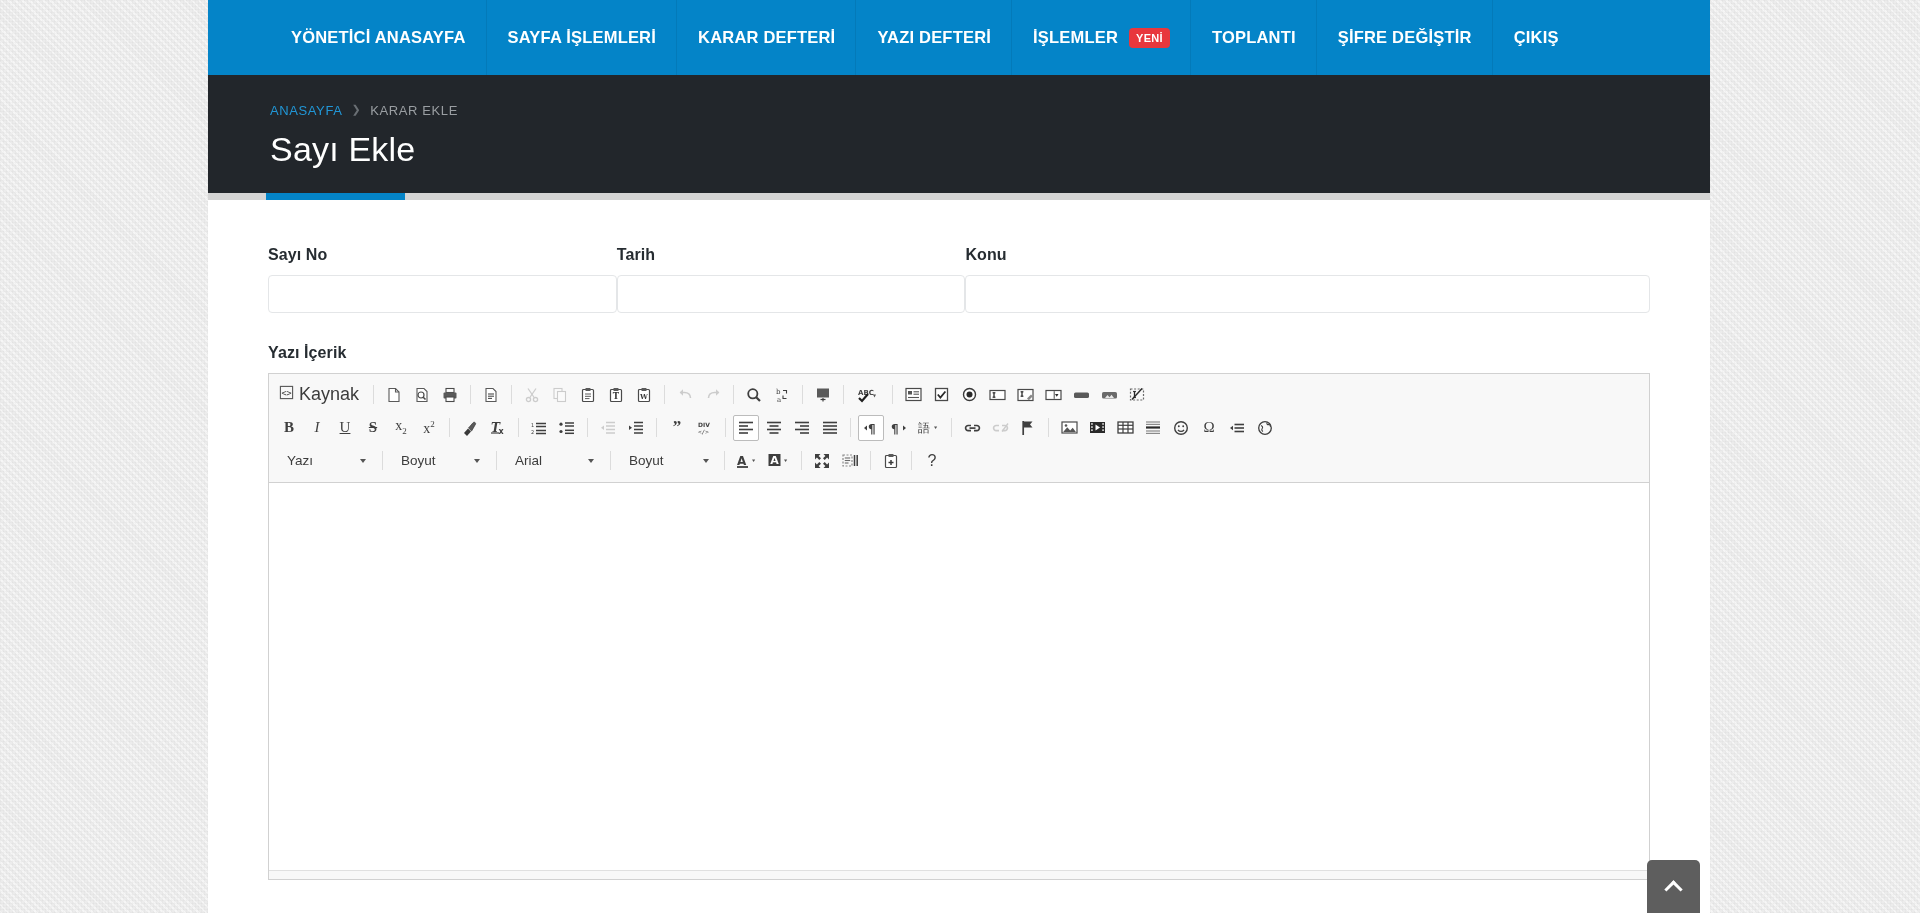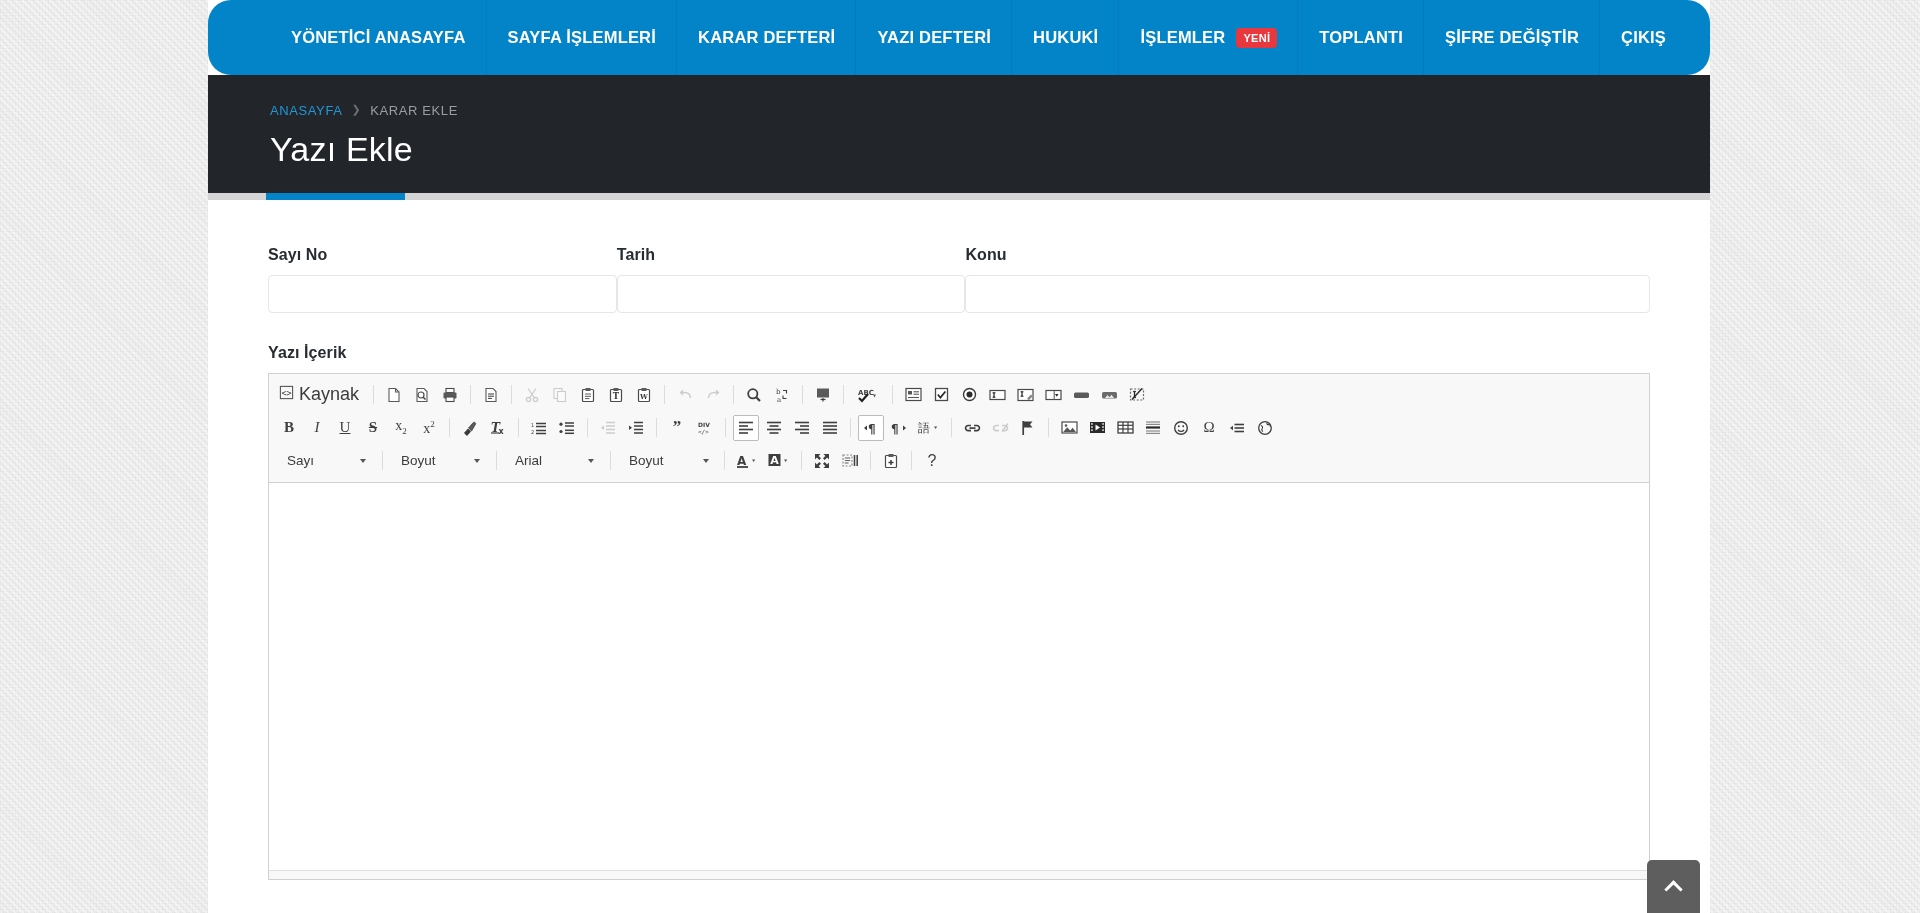--- a/index.html
+++ b/index.html
@@ -26,21 +26,20 @@
     background: #ffffff;
   }
 
   
   .navbar {
     height: 75px;
     background: #0484c8;
     display: flex;
     align-items: center;
     padding-left: 62px;
-    border-radius: 23px;
   }
   .nav-item {
     position: relative;
     height: 75px;
     display: flex;
     align-items: center;
     padding: 0 21px;
     color: #ffffff;
     font-size: 16.5px;
     font-weight: bold;
@@ -291,44 +290,41 @@
     <div class="nav-item">
       <span>SAYFA İŞLEMLERİ</span>
     </div>
     <div class="nav-item">
       <span>KARAR DEFTERİ</span>
     </div>
     <div class="nav-item">
       <span>YAZI DEFTERİ</span>
     </div>
     <div class="nav-item">
-      <span>HUKUKİ</span>
-    </div>
-    <div class="nav-item">
       <span>İŞLEMLER</span>
       <span class="nav-badge">YENİ</span>
     </div>
     <div class="nav-item">
       <span>TOPLANTI</span>
     </div>
     <div class="nav-item">
       <span>ŞİFRE DEĞİŞTİR</span>
     </div>
     <div class="nav-item">
       <span>ÇIKIŞ</span>
     </div>
   </div>
 
   <div class="page-header">
     <div class="breadcrumb">
       <span class="crumb-link">ANASAYFA</span>
       <span class="crumb-sep">❯</span>
       <span class="crumb-current">KARAR EKLE</span>
     </div>
-    <div class="page-title">Yazı Ekle</div>
+    <div class="page-title">Sayı Ekle</div>
   </div>
 
   <div class="tab-strip">
     <div class="tab-active-indicator"></div>
   </div>
 
   <div class="content">
 
     <div class="form-row">
       <div class="form-group col-sayino">
@@ -773,21 +769,21 @@
             <div class="cke-btn">
               <svg width="16" height="16" viewBox="0 0 16 16">
                   <circle cx="8" cy="8" r="6.3" fill="none" stroke="#3f3f3f" stroke-width="1.3"></circle>
                   <path d="M4 5.5c1.5.5 2 2 1.2 3s-.4 2.5.8 3M10 2.6c-.5 1.5.6 2.3 1.6 2s2 .8 1.8 2.2" fill="none" stroke="#3f3f3f" stroke-width="1.1"></path>
                 </svg>
             </div>
           </div>
 
           <div class="cke-row">
             <div class="cke-combo w-bicem">
-              <span class="combo-text">Sayı</span>
+              <span class="combo-text">Yazı</span>
               <span class="cke-arrow"></span>
             </div>
             <div class="cke-sep"></div>
             <div class="cke-combo w-normal">
               <span class="combo-text">Boyut</span>
               <span class="cke-arrow"></span>
             </div>
             <div class="cke-sep"></div>
             <div class="cke-combo w-font">
               <span class="combo-text">Arial</span>

